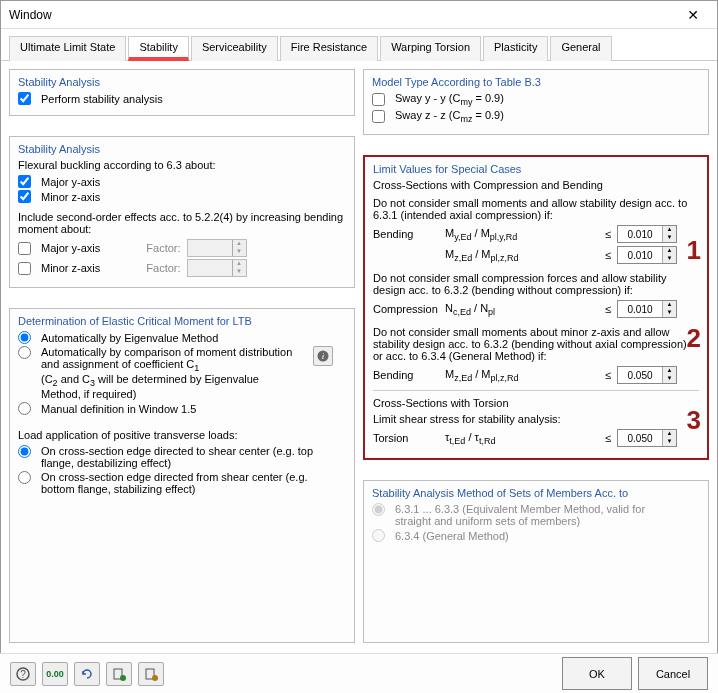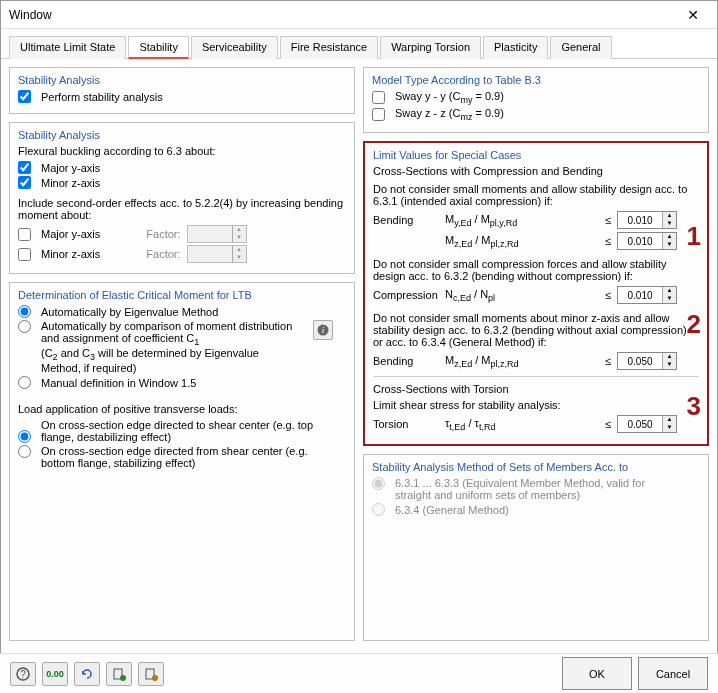--- a/index.html
+++ b/index.html
@@ -40,29 +40,29 @@
     border-bottom: none;
     background: #f5f5f5;
     margin-right: 2px;
     cursor: pointer;
     position: relative;
     top: 1px;
   }
   .tab.active {
     background: #fff;
     font-weight: normal;
-    border-bottom: 2px solid #ef4444;
+    border-bottom: 4px solid #ef4444;
   }
   .content {
     display: flex;
     padding: 8px;
     gap: 8px;
     height: 590px;
   }
-  .col { flex: 1; display:flex; flex-direction:column; gap:8px; }
+  .col { flex: 1; display:flex; flex-direction:column; gap:20px; }
   .group {
     border: 1px solid #bfbfbf;
     background: #fdfdfd;
     padding: 6px 8px 8px 8px;
     position: relative;
   }
   .group-title {
     color: #2a5aa8;
     font-weight: normal;
     font-size: 11px;
@@ -211,21 +211,21 @@
               <text x="6" y="9" text-anchor="middle" fill="#fff" font-size="9" font-family="serif" font-style="italic">i</text>
             </svg>
         </span>
       </div>
       <div class="row">
         <input type="radio" name="ltb" style="">
         <label>Manual definition in Window 1.5</label>
       </div>
 
       <div class="small-note" style="margin-top:14px">Load application of positive transverse loads:</div>
-      <div class="row" style="align-items:flex-end">
+      <div class="row" style="align-items:flex-start">
         <input type="radio" name="loadapp" checked="" style="">
         <label style="max-width:290px">On cross-section edge directed to shear center (e.g. top flange, destabilizing effect)</label>
       </div>
       <div class="row" style="align-items:flex-start">
         <input type="radio" name="loadapp" style="">
         <label style="max-width:290px">On cross-section edge directed from shear center (e.g. bottom flange, stabilizing effect)</label>
       </div>
     </div>
   </div>
 

